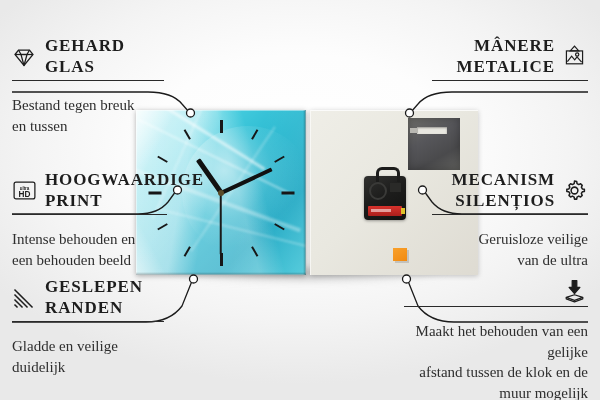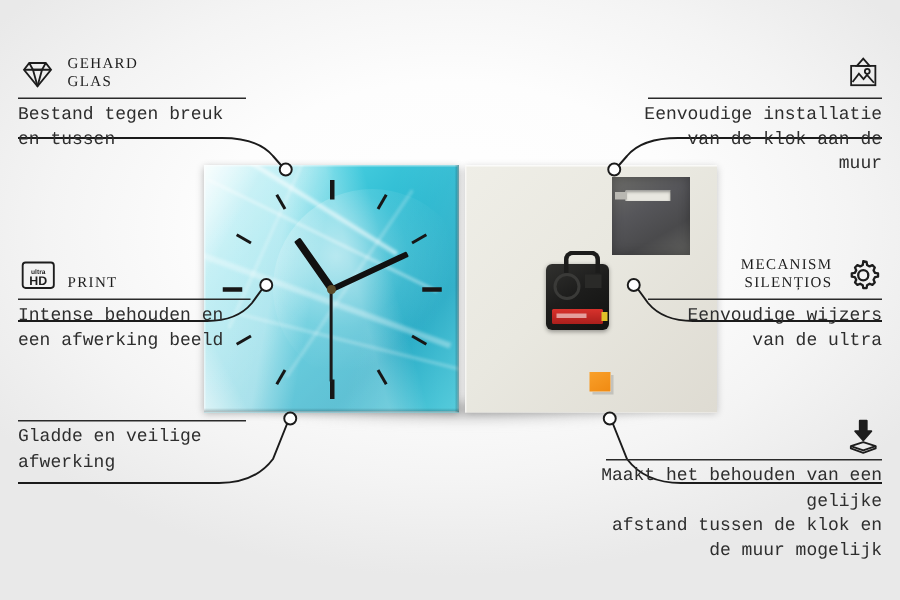--- a/index.html
+++ b/index.html
@@ -91,32 +91,32 @@
   .spacer{
     position:absolute;left:83px;top:138px;width:14px;height:13px;
     background:linear-gradient(150deg,#f9a02a 0%,#f08a12 100%);
     box-shadow:2px 2px 0 rgba(170,170,165,.55);
   }
 
   
   .callout{position:absolute;}
   .co-head{display:flex;align-items:center;gap:7px;}
   .co-title{
-    font-size:10px;font-weight:400;letter-spacing:.9px;color:#1d1d1d;line-height:1.22;
+    font-size:17px;font-weight:700;letter-spacing:.9px;color:#1d1d1d;line-height:1.22;
     text-transform:uppercase;font-family:"Liberation Serif",serif;
   }
   .co-rule{height:1px;background:#2a2a2a;margin-top:3px;}
-  .co-desc{font-size:12px;color:#2e2e2e;line-height:1.38;margin-top:2px;font-family:Liberation Mono, monospace;}
+  .co-desc{font-size:15px;color:#2e2e2e;line-height:1.38;margin-top:14px;font-family:Liberation Serif, serif;}
   .left .co-head{justify-content:flex-start;}
   .left .co-title{text-align:left;}
   .left .co-desc{text-align:left;}
   .right .co-head{justify-content:flex-end;}
   .right .co-title{text-align:right;}
   .right .co-desc{text-align:right;}
-  .ico{width:26px;height:26px;flex:0 0 26px;display:flex;align-items:center;justify-content:center;color:#1d1d1d;}
+  .ico{width:26px;height:26px;flex:0 0 26px;display:flex;align-items:center;justify-content:flex-start;color:#1d1d1d;}
   .ico svg{display:block;}
 
   .leader{position:absolute;left:0;top:0;width:600px;height:400px;pointer-events:none;}
 </style>
 </head>
 <body>
 
 <div id="stage">
 
   <div class="product">
@@ -218,72 +218,86 @@
   <div class="callout left" style="left:12px;top:170px;width:162px;">
     <div class="co-head">
       <span class="ico">
         <svg viewBox="0 0 26 26" width="25" height="25">
           <rect x="2.2" y="4.2" width="21.6" height="17.6" rx="2" fill="none" stroke="#1d1d1d" stroke-width="1.3"></rect>
           <text x="13" y="12" font-family="Liberation Sans, sans-serif" font-size="4.6" font-weight="700" text-anchor="middle" fill="#1d1d1d">ultra</text>
           <text x="13" y="19.6" font-family="Liberation Sans, sans-serif" font-size="8.6" font-weight="700" text-anchor="middle" fill="#1d1d1d">HD</text>
         </svg>
       </span>
       <span class="co-title">
-        <br>
+        <span>HOOGWAARDIGE</span><br>
         <span>PRINT</span>
       </span>
     </div>
     <div class="co-rule" style="width:155px"></div>
     <div class="co-desc">
       <span>Intense behouden en</span><br>
-      <span>een afwerking beeld</span>
+      <span>een behouden beeld</span>
     </div>
   </div>
 
   <div class="callout left" style="left:12px;top:277px;width:160px;">
+    <div class="co-head">
+      <span class="ico">
+        <svg viewBox="0 0 24 24" width="24" height="24" stroke="#1d1d1d" stroke-width="1.5" fill="none" stroke-linecap="square">
+          <path d="M3 4 L20 21"></path>
+            <path d="M3 9 L15 21"></path>
+            <path d="M3 14 L10 21"></path>
+            <path d="M3 19 L5 21"></path>
+        </svg>
+      </span>
+      <span class="co-title">
+        <span>GESLEPEN</span><br>
+        <span>RANDEN</span>
+      </span>
+    </div>
     <div class="co-rule" style="width:152px"></div>
     <div class="co-desc">
-      <span>Gladde en veilige afwerking</span>
+      <span>Gladde en veilige duidelijk</span>
     </div>
   </div>
 
   <div class="callout right" style="left:428px;top:36px;width:160px;">
     <div class="co-head">
+      <span class="co-title">
+        <span>MÂNERE</span><br>
+        <span>METALICE</span>
+      </span>
       <span class="ico">
         <svg viewBox="0 0 26 26" width="25" height="25" fill="none" stroke="#1d1d1d" stroke-width="1.25">
           <path d="M13 2.2 L8.6 7.2 H17.4 Z"></path>
           <rect x="4.6" y="7.2" width="16.8" height="13.4"></rect>
           <path d="M5.6 18.4 L10 12.6 L13.2 16.4 L15.6 13.4 L20.4 18.9"></path>
           <circle cx="15.8" cy="11" r="1.7"></circle>
         </svg>
       </span>
     </div>
     <div class="co-rule" style="width:156px;margin-left:4px"></div>
-    <div class="co-desc">
-      <span>Eenvoudige installatie</span><br>
-      <span>van de klok aan de muur</span>
-    </div>
   </div>
 
   <div class="callout right" style="left:428px;top:170px;width:160px;">
     <div class="co-head">
       <span class="co-title">
         <span>MECANISM</span><br>
         <span>SILENȚIOS</span>
       </span>
       <span class="ico">
         <svg viewBox="0 0 26 26" width="25" height="25" fill="none" stroke="#1d1d1d" stroke-width="1.6" stroke-linejoin="round">
           <path d="M13 3.2 l2.3 .55 .35 2.1 1.75 1.0 1.95-.85 1.65 1.65 -.85 1.95 1.0 1.75 2.1 .35 0 2.3 -2.1 .35 -1.0 1.75 .85 1.95 -1.65 1.65 -1.95-.85 -1.75 1.0 -.35 2.1 -2.3 0 -.35-2.1 -1.75-1.0 -1.95 .85 -1.65-1.65 .85-1.95 -1.0-1.75 -2.1-.35 0-2.3 2.1-.35 1.0-1.75 -.85-1.95 1.65-1.65 1.95 .85 1.75-1.0 .35-2.1 Z"></path>
           <circle cx="13" cy="13" r="3.5"></circle>
         </svg>
       </span>
     </div>
     <div class="co-rule" style="width:156px;margin-left:4px"></div>
     <div class="co-desc">
-      <span>Eenvoudige wijzers</span><br>
+      <span>Geruisloze veilige</span><br>
       <span>van de ultra</span>
     </div>
   </div>
 
   <div class="callout right" style="left:400px;top:277px;width:188px;">
     <div class="co-head">
       <span class="ico">
         <svg viewBox="0 0 26 26" width="25" height="25" fill="none" stroke="#1d1d1d" stroke-width="1.3" stroke-linejoin="round">
           <path d="M10.6 2.6 h4.8 v7.2 h3.2 L13 16.2 L7.4 9.8 h3.2 Z" fill="#1d1d1d"></path>
           <path d="M13 17.4 L4.4 20.2 L13 23.2 L21.6 20.2 Z"></path>

